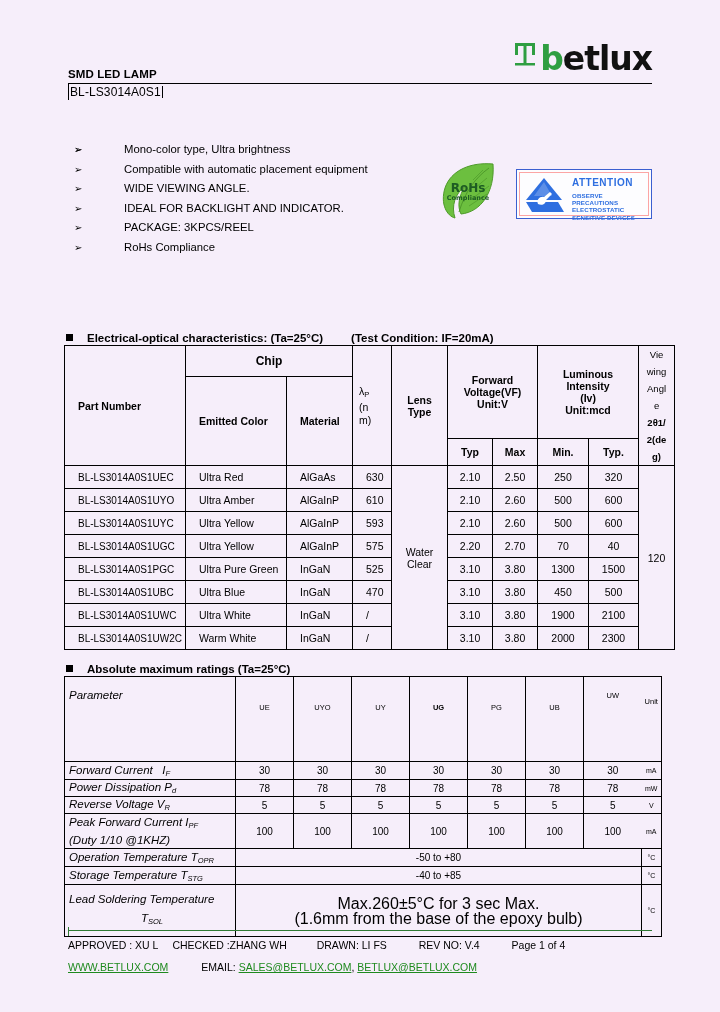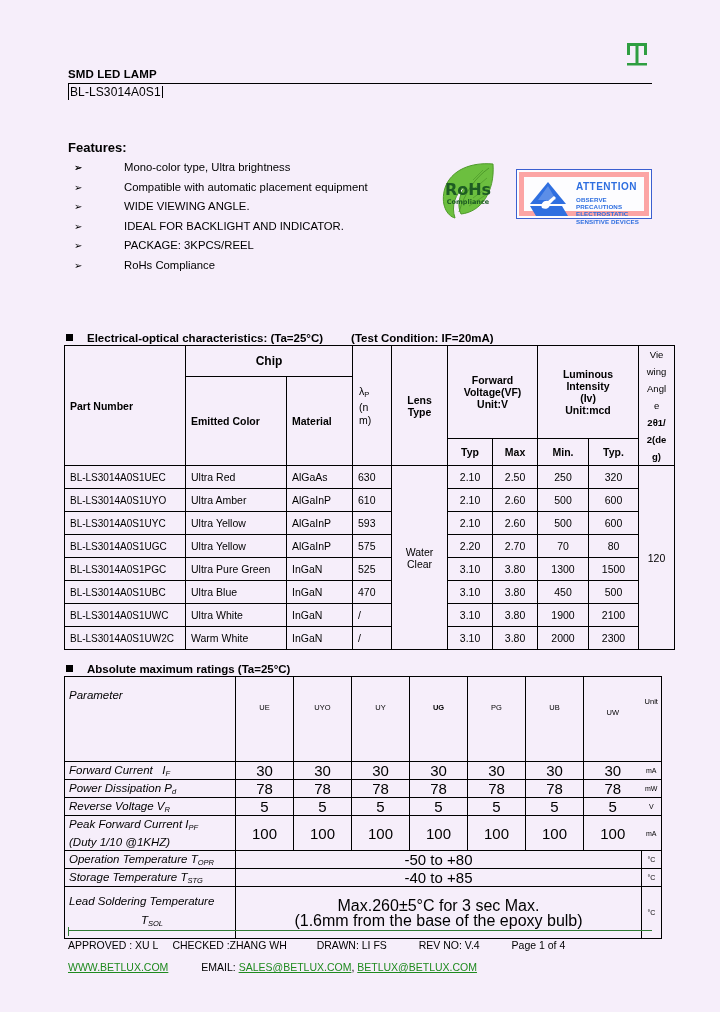--- a/index.html
+++ b/index.html
@@ -128,37 +128,37 @@
     position: absolute;
     left: 0;
     top: 22px;
     width: 62px;
     text-align: center;
     font-family: "DejaVu Sans", sans-serif;
     font-weight: bold;
     color: #1d5c23;
     line-height: 1.05;
   }
-  #rohs .rohs-label .r1 { font-size: 16px; display: block; }
+  #rohs .rohs-label .r1 { font-size: 12px; display: block; }
   #rohs .rohs-label .r2 { font-size: 6.5px; display: block; }
 
   
   #esd {
     position: absolute;
     left: 516px;
     top: 169px;
     width: 136px;
     height: 50px;
     border: 1px solid #3b5fd0;
     background: #fdfdff;
     box-sizing: border-box;
     padding: 2px;
   }
   #esd .inner {
-    border: 5px solid #fca5a5;
+    border: 1px solid #fca5a5;
     width: 100%;
     height: 100%;
     box-sizing: border-box;
     position: relative;
     background: #fdfdff;
   }
   #esd .esd-symbol {
     position: absolute;
     left: 4px;
     top: 3px;
@@ -222,21 +222,21 @@
 
   
   #eo-table {
     position: absolute;
     left: 64px;
     top: 345px;
     width: 597px;
   }
   #eo-table td { text-align: center; }
   #eo-table td.h { font-weight: bold; }
-  #eo-table td.left { text-align: left; padding-left: 5px; }
+  #eo-table td.left { text-align: left; padding-left: 13px; }
   #eo-table .partnum { font-size: 10px; }
   #eo-table .chip-head { font-weight: bold; font-size: 12px; }
   #eo-table .va {
     font-size: 9.5px;
     line-height: 17px;
   }
   #eo-table .va b { font-weight: bold; }
   .sub-s { font-size: 7.5px; vertical-align: -2px; }
 
   
@@ -251,21 +251,21 @@
     text-align: left;
     padding-left: 4px;
     font-size: 11.5px;
     font-style: italic;
   }
   #amr-table td.colhead {
     font-size: 7.5px;
     vertical-align: middle;
   }
   #amr-table td.unit-s { font-size: 7px; }
-  #amr-table td.val { font-size: 15px; }
+  #amr-table td.val { font-size: 10px; }
 
   
   #footer {
     position: absolute;
     left: 68px;
     top: 930px;
     width: 584px;
   }
   #footer-rule {
     border-top: 1px solid #2f7a33;
@@ -307,29 +307,31 @@
   <div id="logo">
     <span class="logo-mark">
       <svg width="26" height="30" viewBox="0 0 26 30" aria-hidden="true">
         <rect x="2" y="2" width="3" height="12" fill="#2f9e41"></rect>
         <rect x="2" y="2" width="20" height="3" fill="#2f9e41"></rect>
         <rect x="19" y="2" width="3" height="12" fill="#2f9e41"></rect>
         <rect x="10.5" y="4" width="3" height="20" fill="#2f9e41"></rect>
         <rect x="2" y="22" width="20" height="2.5" fill="#2f9e41"></rect>
       </svg>
     </span>
+    <span class="logo-text">
+      <span class="logo-b">b</span><span class="logo-rest">etlux</span>
+    </span>
   </div>
 
   <div id="doc-type">SMD LED LAMP</div>
   <div id="header-rule"></div>
   <div id="part-number-box">BL-LS3014A0S1</div>
 </div>
 
 <div id="features">
-  <h2>Features:</h2>
   <ul>
     <li><span class="bullet">➢</span></li>
     <li><span class="bullet">➢</span><span>Mono-color type, Ultra brightness</span></li>
     <li><span class="bullet">➢</span><span>Compatible with automatic placement equipment</span></li>
     <li><span class="bullet">➢</span><span>WIDE VIEWING ANGLE.</span></li>
     <li><span class="bullet">➢</span><span>IDEAL FOR BACKLIGHT AND INDICATOR.</span></li>
     <li><span class="bullet">➢</span><span>PACKAGE:   3KPCS/REEL</span></li>
     <li><span class="bullet">➢</span><span>RoHs Compliance</span></li>
   </ul>
 </div>
@@ -463,21 +465,21 @@
       <td>600</td>
     </tr>
     <tr>
       <td class="left partnum" style="height:22px">BL-LS3014A0S1UGC</td>
       <td class="left">Ultra Yellow</td>
       <td class="left">AlGaInP</td>
       <td class="left">575</td>
       <td>2.20</td>
       <td>2.70</td>
       <td>70</td>
-      <td>80</td>
+      <td>40</td>
     </tr>
     <tr>
       <td class="left partnum" style="height:22px">BL-LS3014A0S1PGC</td>
       <td class="left">Ultra Pure Green</td>
       <td class="left">InGaN</td>
       <td class="left">525</td>
       <td>3.10</td>
       <td>3.80</td>
       <td>1300</td>
       <td>1500</td>
@@ -533,21 +535,21 @@
   </colgroup>
   <tbody>
     <tr>
       <td class="param" style="height:72px;vertical-align:top;padding-top:12px">Parameter</td>
       <td class="colhead" style="vertical-align:top;padding-top:26px">UE</td>
       <td class="colhead" style="vertical-align:top;padding-top:26px;border-left:none">UYO</td>
       <td class="colhead" style="vertical-align:top;padding-top:26px">UY</td>
       <td class="colhead" style="vertical-align:top;padding-top:26px;font-weight:bold">UG</td>
       <td class="colhead" style="vertical-align:top;padding-top:26px">PG</td>
       <td class="colhead" style="vertical-align:top;padding-top:26px">UB</td>
-      <td class="colhead" style="vertical-align:top;padding-top:31px;border-right:none">UW</td>
+      <td class="colhead" style="vertical-align:top;padding-top:14px;border-right:none">UW</td>
       <td class="colhead" style="vertical-align:top;padding-top:20px;border-left:none">Unit</td>
     </tr>
 
     <tr>
       <td class="param" style="height:17px"><span>Forward Current</span>&nbsp;&nbsp; <span>I</span><span class="sub-s">F</span></td>
       <td class="val">30</td>
       <td class="val" style="border-left:none">30</td>
       <td class="val">30</td>
       <td class="val">30</td>
       <td class="val">30</td>

